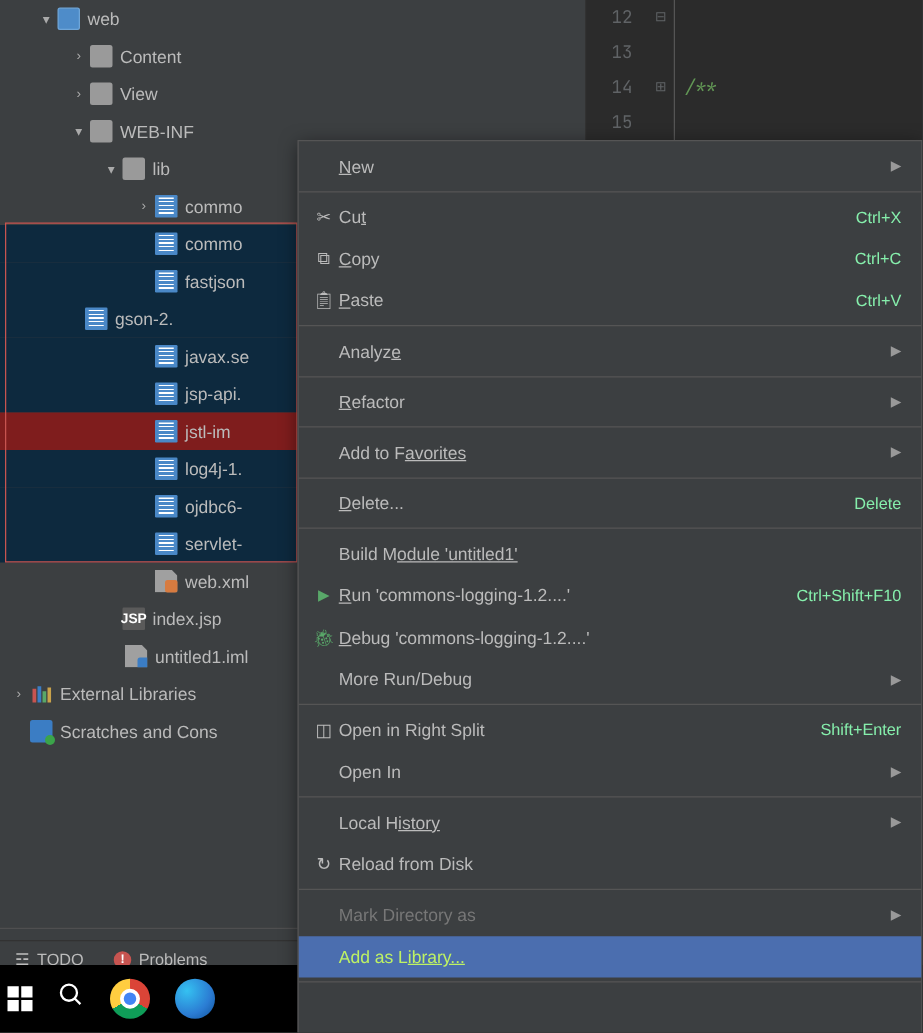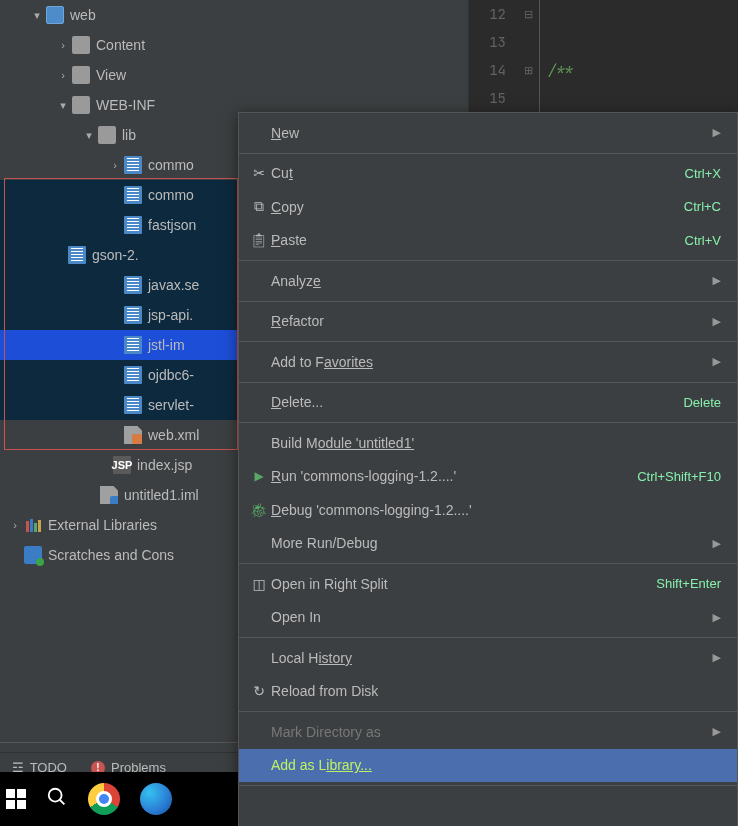--- a/index.html
+++ b/index.html
@@ -90,21 +90,21 @@
       width: 14px; height: 16px; border-radius: 1px;
       position: relative;
     }
     .jar-icon::before {
       content:''; position:absolute; left:3px; right:3px; top:2px; bottom:2px;
       background: repeating-linear-gradient(#fff,#fff 1px,#4a88c7 1px,#4a88c7 3px);
     }
     .xml-icon { position: relative; width:16px;height:16px; }
     .xml-icon::before{content:'';position:absolute;inset:0;background:#a0a0a0;clip-path:polygon(0 0,75% 0,100% 25%,100% 100%,0 100%);}
     .xml-icon::after{content:'';position:absolute;right:0;bottom:0;width:10px;height:10px;background:#d77b40;border-radius:2px;}
-    .jsp-icon { background:#5a5a5a;color:#fff;font-size:9px;width:20px;height:12px;border-radius:1px;display:flex;align-items:center;justify-content:center;font-weight:bold;margin-left:15px;}
+    .jsp-icon { background:#5a5a5a;color:#fff;font-size:9px;width:20px;height:12px;border-radius:1px;display:flex;align-items:center;justify-content:center;font-weight:bold;}
     .iml-icon { width:16px;height:16px;background:#a0a0a0;clip-path:polygon(0 0,75% 0,100% 25%,100% 100%,0 100%);position:relative;}
     .iml-icon::after{content:'';position:absolute;right:-2px;bottom:-2px;width:10px;height:10px;background:#3b7dc4;border-radius:2px;}
     .libs-icon svg { display:block; }
     .scratch-icon { width:16px;height:16px;background:#3b7dc4;border-radius:2px;position:relative;}
     .scratch-icon::after{content:'';position:absolute;right:-2px;bottom:-2px;width:8px;height:8px;background:#3ba44a;border-radius:50%;}
     .tree-label { color:#bbb; }
 
     .selection-box {
       position: absolute;
       border: 1px solid #c75450;
@@ -214,23 +214,27 @@
           <span class="tree-label">gson-2.</span>
         </div>
       <div class="tree-row" style="padding-left:124px;background:#0d293e">
           <span class="icon jar-icon"></span>
           <span class="tree-label">javax.se</span>
         </div>
       <div class="tree-row" style="padding-left:124px;background:#0d293e">
           <span class="icon jar-icon"></span>
           <span class="tree-label">jsp-api.</span>
         </div>
-      <div class="tree-row" style="padding-left:124px;background:#1d4ed8">
+      <div class="tree-row" style="padding-left:124px;background:#7f1d1d">
           <span class="icon jar-icon"></span>
           <span class="tree-label">jstl-im</span>
+        </div>
+      <div class="tree-row" style="padding-left:124px;background:#0d293e">
+          <span class="icon jar-icon"></span>
+          <span class="tree-label">log4j-1.</span>
         </div>
       <div class="tree-row" style="padding-left:124px;background:#0d293e">
           <span class="icon jar-icon"></span>
           <span class="tree-label">ojdbc6-</span>
         </div>
       <div class="tree-row" style="padding-left:124px;background:#0d293e">
           <span class="icon jar-icon"></span>
           <span class="tree-label">servlet-</span>
         </div>
 

